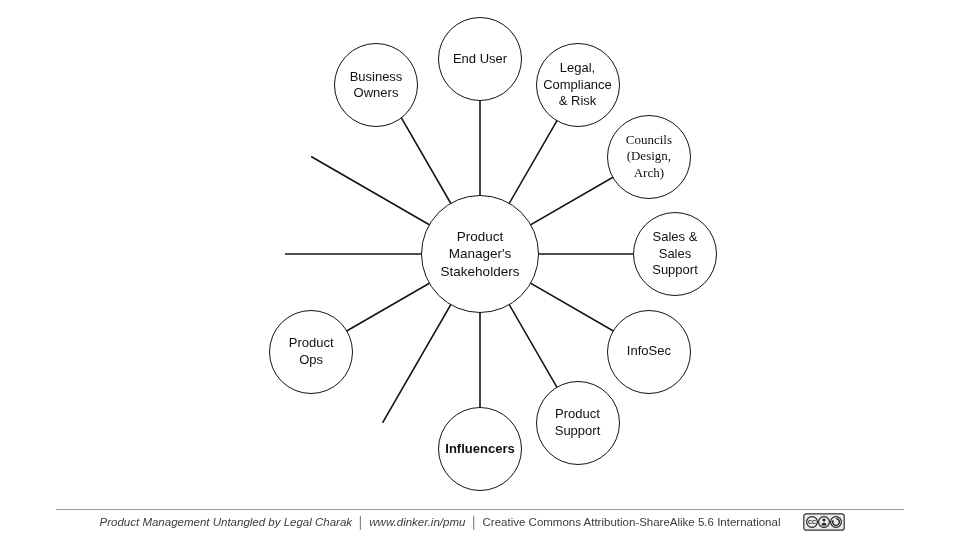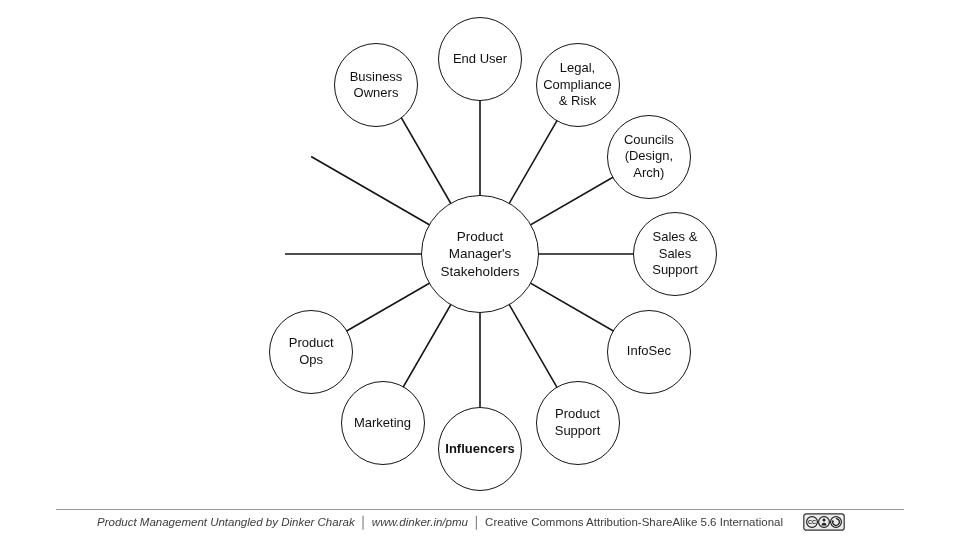--- a/index.html
+++ b/index.html
@@ -47,21 +47,21 @@
 
   <div class="node hub">
     <span>Product
 Manager's
 Stakeholders</span>
   </div>
 
   <div class="footer-rule"></div>
 
   <div class="footer">
-    <span class="it">Product Management Untangled by Dinker Charak</span><span class="sep">│</span><span class="it">www.dinker.in/pmu</span><span class="sep">│</span><span>Creative Commons Attribution-ShareAlike 5.6 International</span>
+    <span class="it">Product Management Untangled by Legal Charak</span><span class="sep">│</span><span class="it">www.dinker.in/pmu</span><span class="sep">│</span><span>Creative Commons Attribution-ShareAlike 5.6 International</span>
   </div>
 
   <svg class="badge" width="42" height="18" viewBox="0 0 42 18">
     <rect x="0.8" y="0.8" width="40.4" height="16.4" rx="2.5" fill="#ececec" stroke="#333" stroke-width="1.2"></rect>
     <g>
       <circle cx="9" cy="9" r="5.4" fill="none" stroke="#222" stroke-width="1.2"></circle>
       <text x="9" y="11.1" font-size="5.6" font-weight="bold" text-anchor="middle" font-family="Liberation Sans, sans-serif" fill="#222">CC</text>
     </g>
     <g>
       <circle cx="21" cy="9" r="5.4" fill="none" stroke="#222" stroke-width="1.2"></circle>
@@ -76,43 +76,40 @@
   </svg>
 
 <div class="node sat" style="left: 438px; top: 17px; width: 84px; height: 84px; text-align: right;">
       <span>End User</span>
     </div>
     <div class="node sat" style="left: 535.5px; top: 43.125px; width: 84px; height: 84px;">
       <span>Legal,
 Compliance
 &amp; Risk</span>
     </div>
-    <div class="node sat" style="left: 606.875px; top: 114.5px; width: 84px; height: 84px;">
+    <div class="node sat" style="left: 606.875px; top: 114.5px; width: 84px; height: 84px; font-family: Liberation Serif, serif;">
       <span>Councils
 (Design,
 Arch)</span>
     </div>
     <div class="node sat" style="left: 633px; top: 212px; width: 84px; height: 84px;">
       <span>Sales &amp;
 Sales
 Support</span>
     </div>
     <div class="node sat" style="left: 606.875px; top: 309.5px; width: 84px; height: 84px;">
       <span>InfoSec</span>
     </div>
     <div class="node sat" style="left: 535.5px; top: 380.875px; width: 84px; height: 84px;">
       <span>Product
 Support</span>
     </div>
     <div class="node sat" style="left: 438px; top: 407px; width: 84px; height: 84px; font-weight: bold;">
       <span>Influencers</span>
     </div>
-    <div class="node sat" style="left: 340.5px; top: 380.875px; width: 84px; height: 84px;">
-      <span>Marketing</span>
-    </div>
     <div class="node sat" style="left: 269.125px; top: 309.5px; width: 84px; height: 84px;">
       <span>Product
 Ops</span>
     </div>
     <div class="node sat" style="left: 334px; top: 43.125px; width: 84px; height: 84px;">
       <span>Business
 Owners</span>
     </div>
   </div>
 

